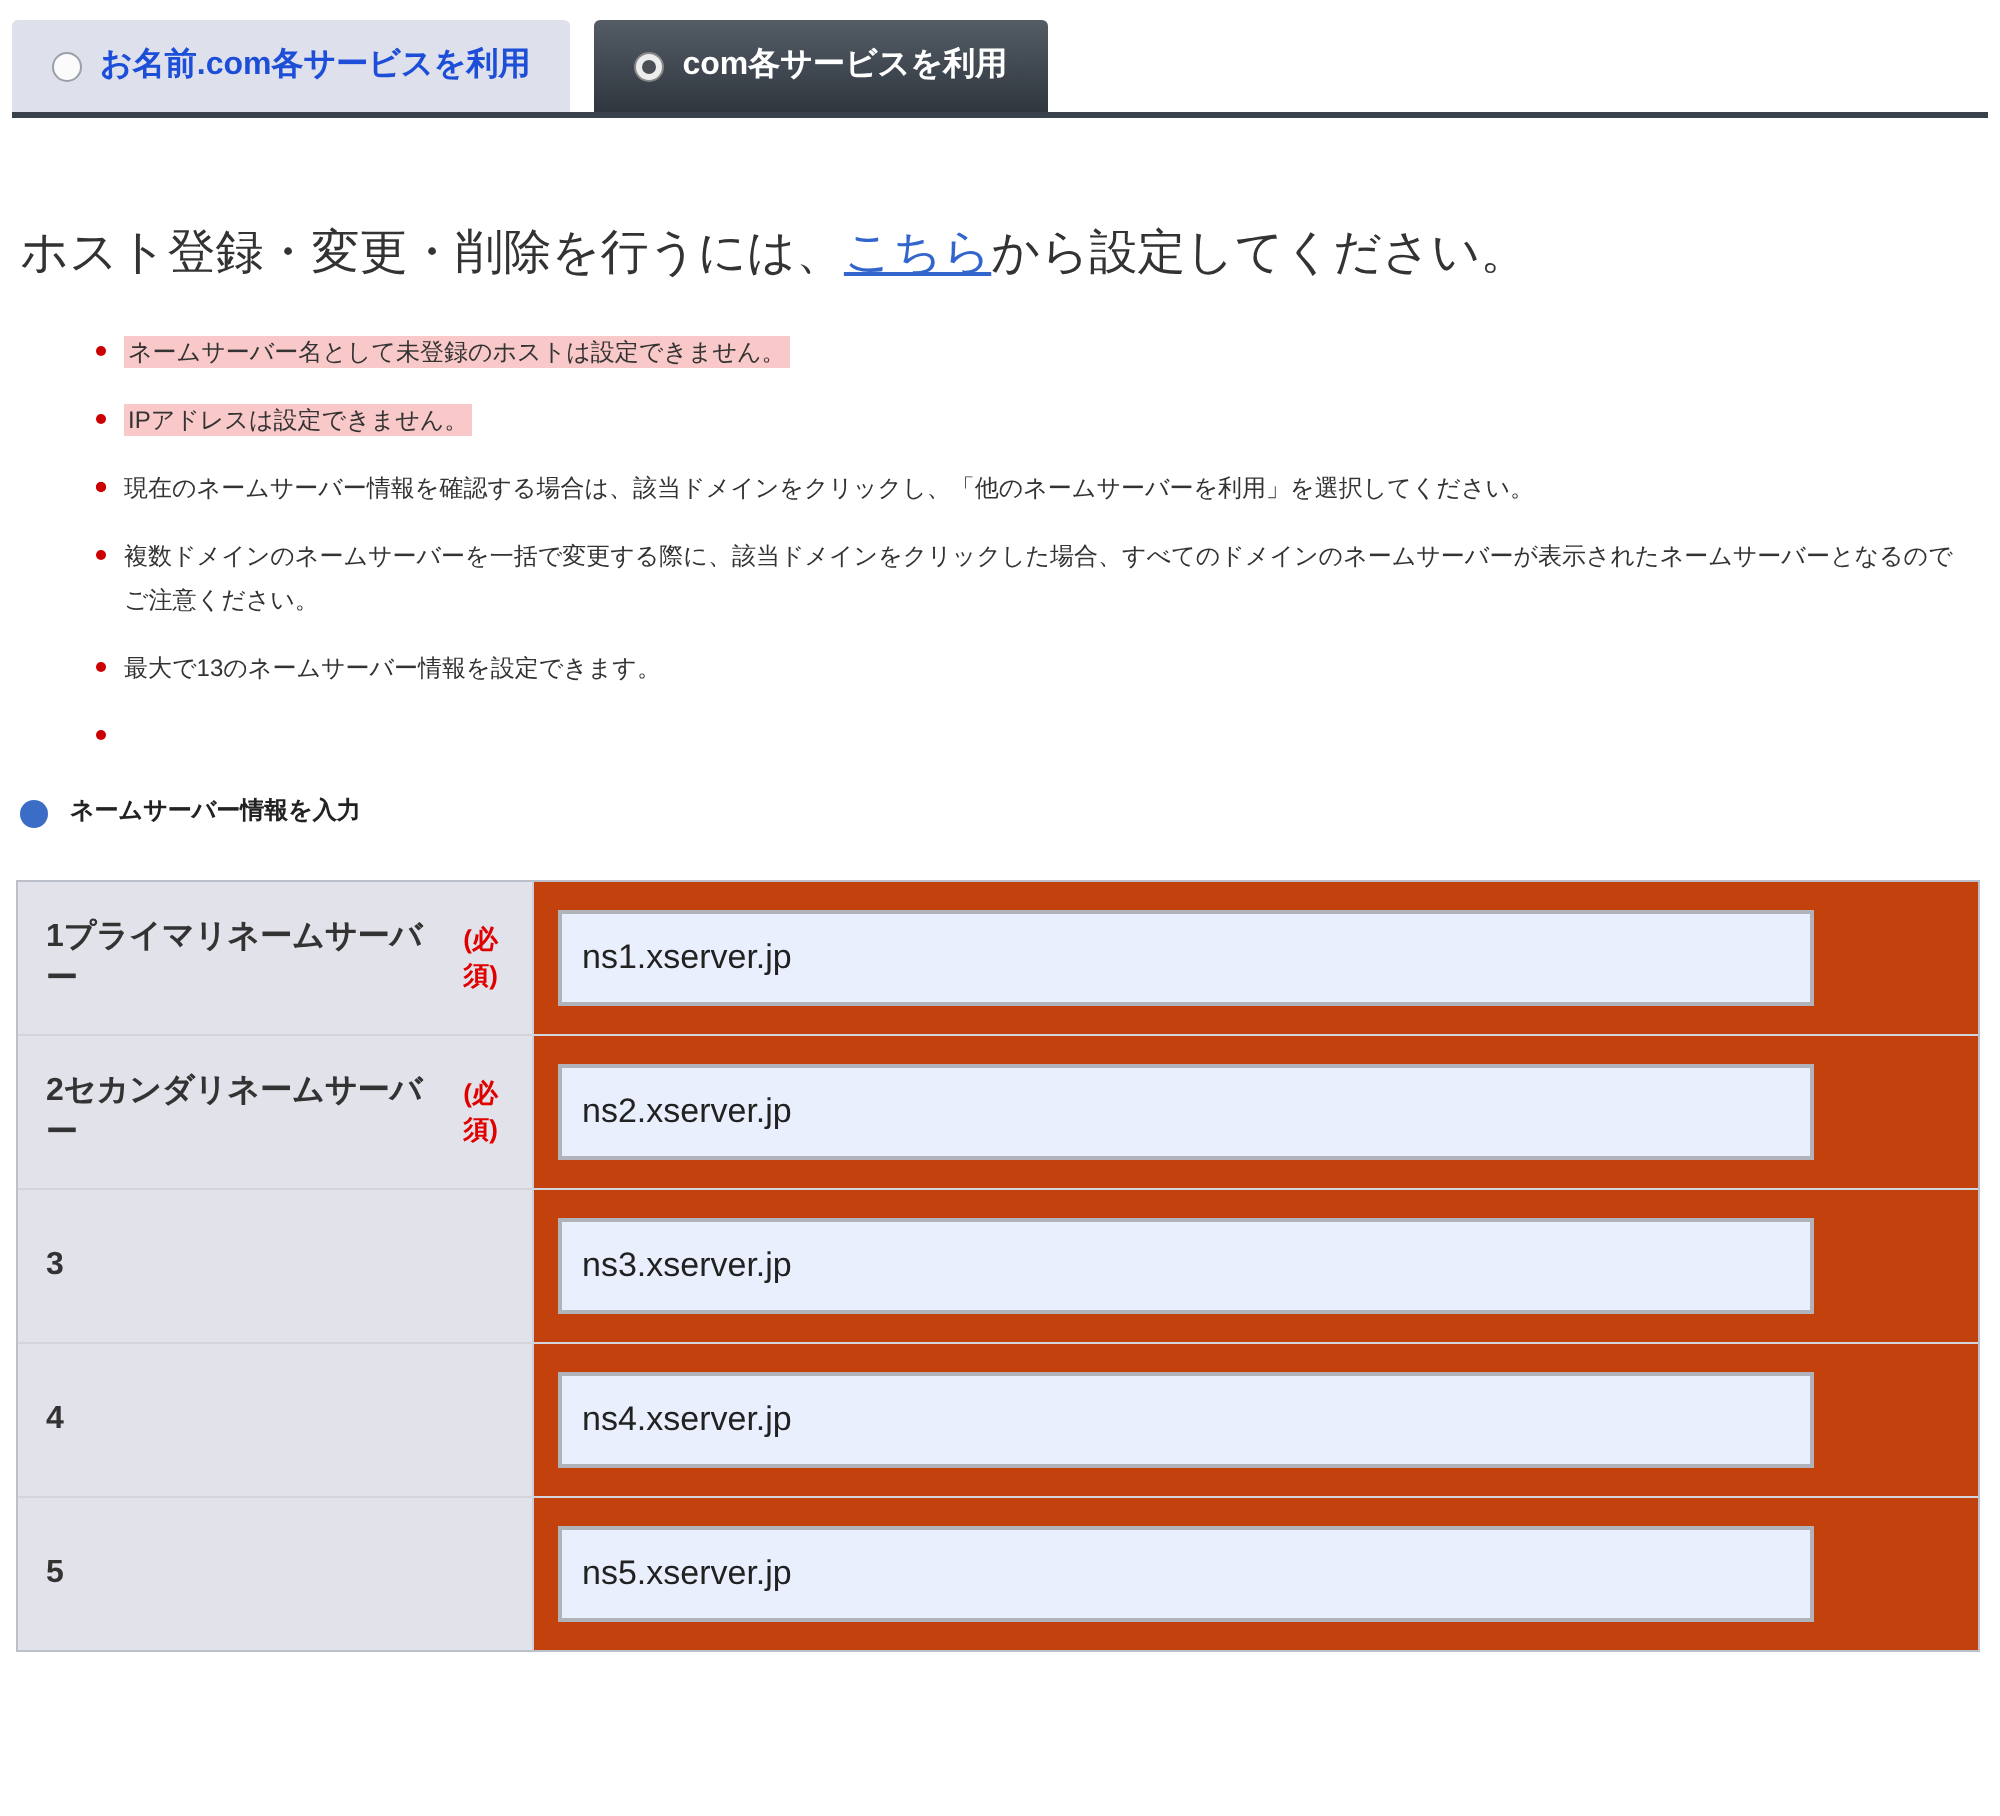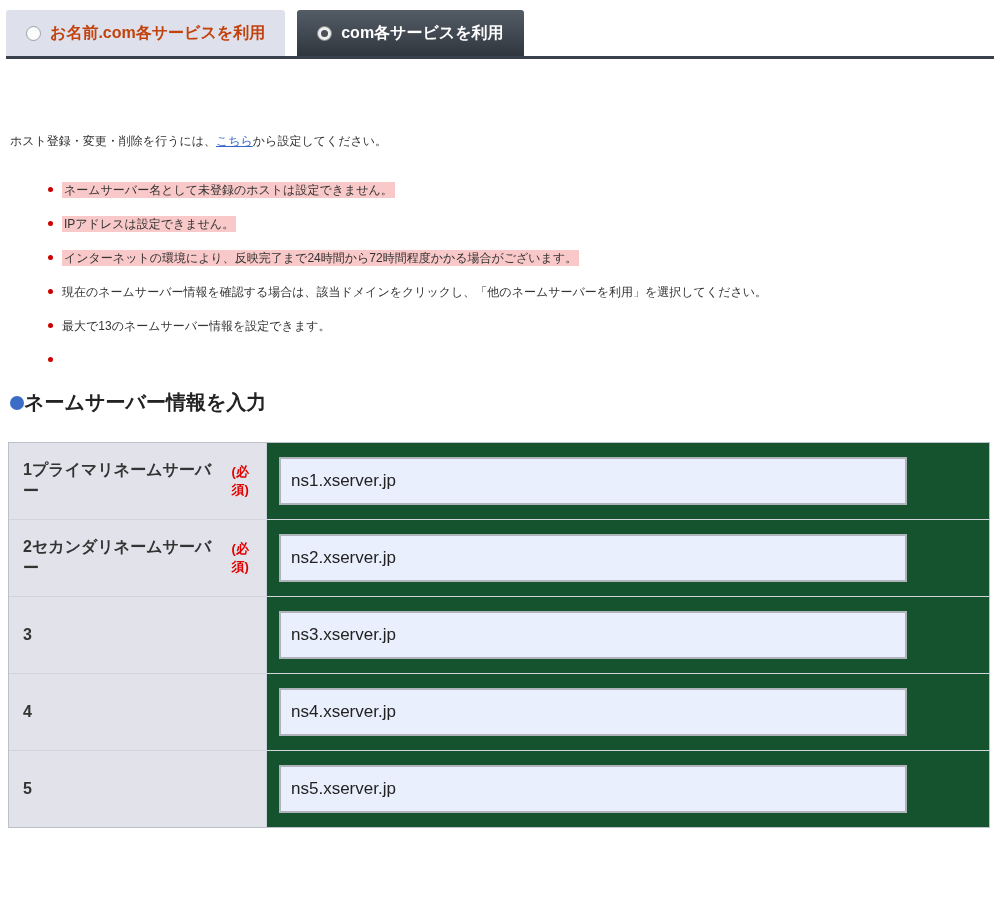--- a/index.html
+++ b/index.html
@@ -14,67 +14,67 @@
     display:flex; align-items:flex-end; gap:12px;
     margin:0 6px; padding-top:10px;
     border-bottom:3px solid #39414a;
   }
   .tab {
     display:flex; align-items:center; gap:9px;
     font-size:16px; font-weight:bold;
     padding:12px 20px; border-radius:3px 3px 0 0;
     cursor:pointer; line-height:22px;
   }
-  .tab-unselected { background:#dee1ec; color:#c2410c; }
+  .tab-unselected { background:#dee1ec; color:#1d4ed8; }
   .tab-selected   { background:linear-gradient(#545c66,#2f363e); color:#fff; }
   .radio {
     width:15px; height:15px; border-radius:50%; flex:0 0 auto;
     box-sizing:border-box;
   }
   .radio-off { background:#fbfbfc; border:1px solid #9aa0aa; }
   .radio-on  { background:#ededed; border:1px solid #888; position:relative; }
   .radio-on::after {
     content:""; position:absolute; left:50%; top:50%;
     width:7px; height:7px; margin:-3.5px 0 0 -3.5px;
     border-radius:50%; background:#4a4f56;
   }
 
   
-  .intro { margin:70px 0 0 10px; font-size:12px; line-height:24px; }
+  .intro { margin:56px 0 0 10px; font-size:24px; line-height:24px; }
   .intro a { color:#3366cc; text-decoration:underline; cursor:pointer; }
 
   
   .notes { list-style:none; margin:26px 0 0 0; padding:0 0 0 48px; font-size:12px; }
   .note { position:relative; padding-left:14px; margin-bottom:12px; line-height:22px; max-width:925px; }
   .bullet {
     position:absolute; left:0; top:8px;
     width:5px; height:5px; border-radius:50%; background:#cc0000;
   }
   .hl { background:#f9c8c8; padding:1px 2px; }
 
   
   .section-head {
-    display:flex; align-items:center; 
+    display:flex; align-items:flex-end; gap:11px;
     margin:52px 0 0 10px;
-    font-size:20px; font-weight:bold; color:#222;
+    font-size:12px; font-weight:bold; color:#222;
   }
   .section-dot { width:14px; height:14px; border-radius:50%; background:#3b6dc7; flex:0 0 auto; }
 
   
   .ns-table { margin:26px 0 0 8px; width:982px; border:1px solid #bcc0ca; box-sizing:border-box; }
   .ns-row { display:flex; height:76px; }
   .ns-row + .ns-row { border-top:1px solid #d2d5dc; }
   .ns-label {
     width:258px; flex:0 0 auto; box-sizing:border-box;
     background:#e2e3ea; border-right:1px solid #cdd1d9;
     display:flex; align-items:center; padding-left:14px;
     font-size:16px; font-weight:bold; color:#333;
   }
   .req { color:#e00000; font-size:13px; font-weight:bold; margin-left:6px; }
-  .ns-value { flex:1; background:#14532d; display:flex; align-items:center; padding-left:12px; }
+  .ns-value { flex:1; background:#c2410c; display:flex; align-items:center; padding-left:12px; }
   .ns-input {
     width:604px; height:44px; box-sizing:content-box;
     background:#e9effc; border:2px solid #b0b3ba;
     font-size:17px; color:#222; padding:0 10px;
     font-family:"Liberation Sans","DejaVu Sans",sans-serif;
   }
 </style>
 </head>
 <body>
 
@@ -95,25 +95,28 @@
   <li class="note">
     <span class="bullet"></span>
     <span class="hl">ネームサーバー名として未登録のホストは設定できません。</span>
   </li>
   <li class="note">
     <span class="bullet"></span>
     <span class="hl">IPアドレスは設定できません。</span>
   </li>
   <li class="note">
     <span class="bullet"></span>
-    <span class="hl">インターネットの環境により、反映完了まで24時間から72時間程度かかる場合がございます。</span>
   </li>
   <li class="note">
     <span class="bullet"></span>
     <span>現在のネームサーバー情報を確認する場合は、該当ドメインをクリックし、「他のネームサーバーを利用」を選択してください。</span>
+  </li>
+  <li class="note">
+    <span class="bullet"></span>
+    <span>複数ドメインのネームサーバーを一括で変更する際に、該当ドメインをクリックした場合、すべてのドメインのネームサーバーが表示されたネームサーバーとなるのでご注意ください。</span>
   </li>
   <li class="note">
     <span class="bullet"></span>
     <span>最大で13のネームサーバー情報を設定できます。</span>
   </li>
   <li class="note">
     <span class="bullet"></span>
   </li>
 </ul>
 

